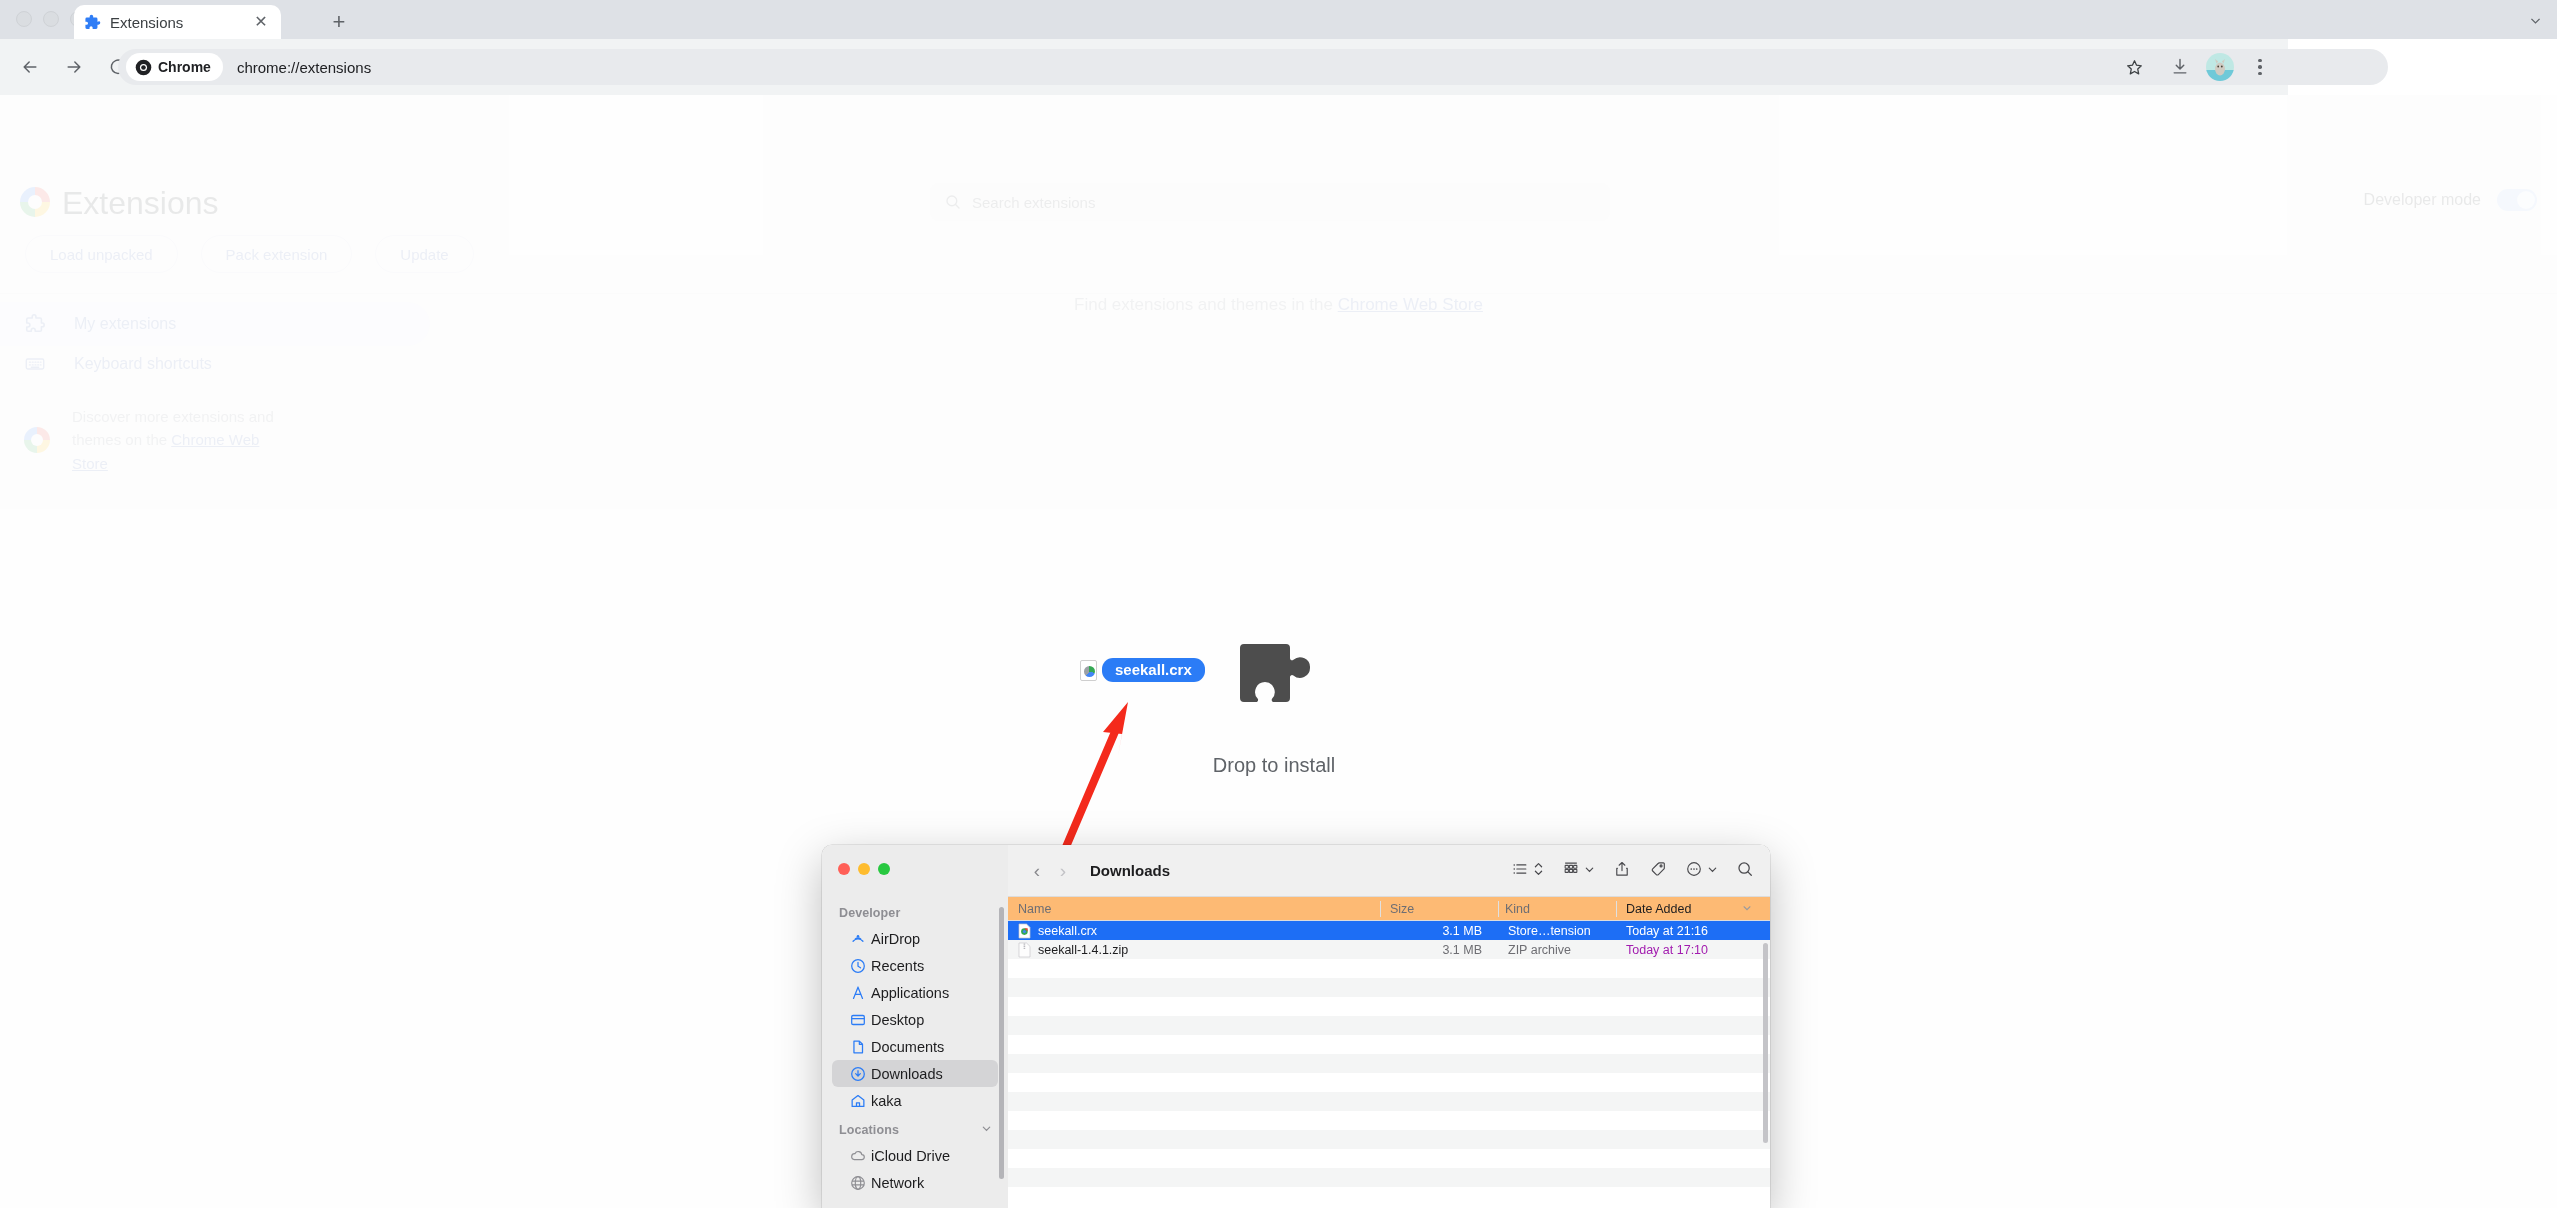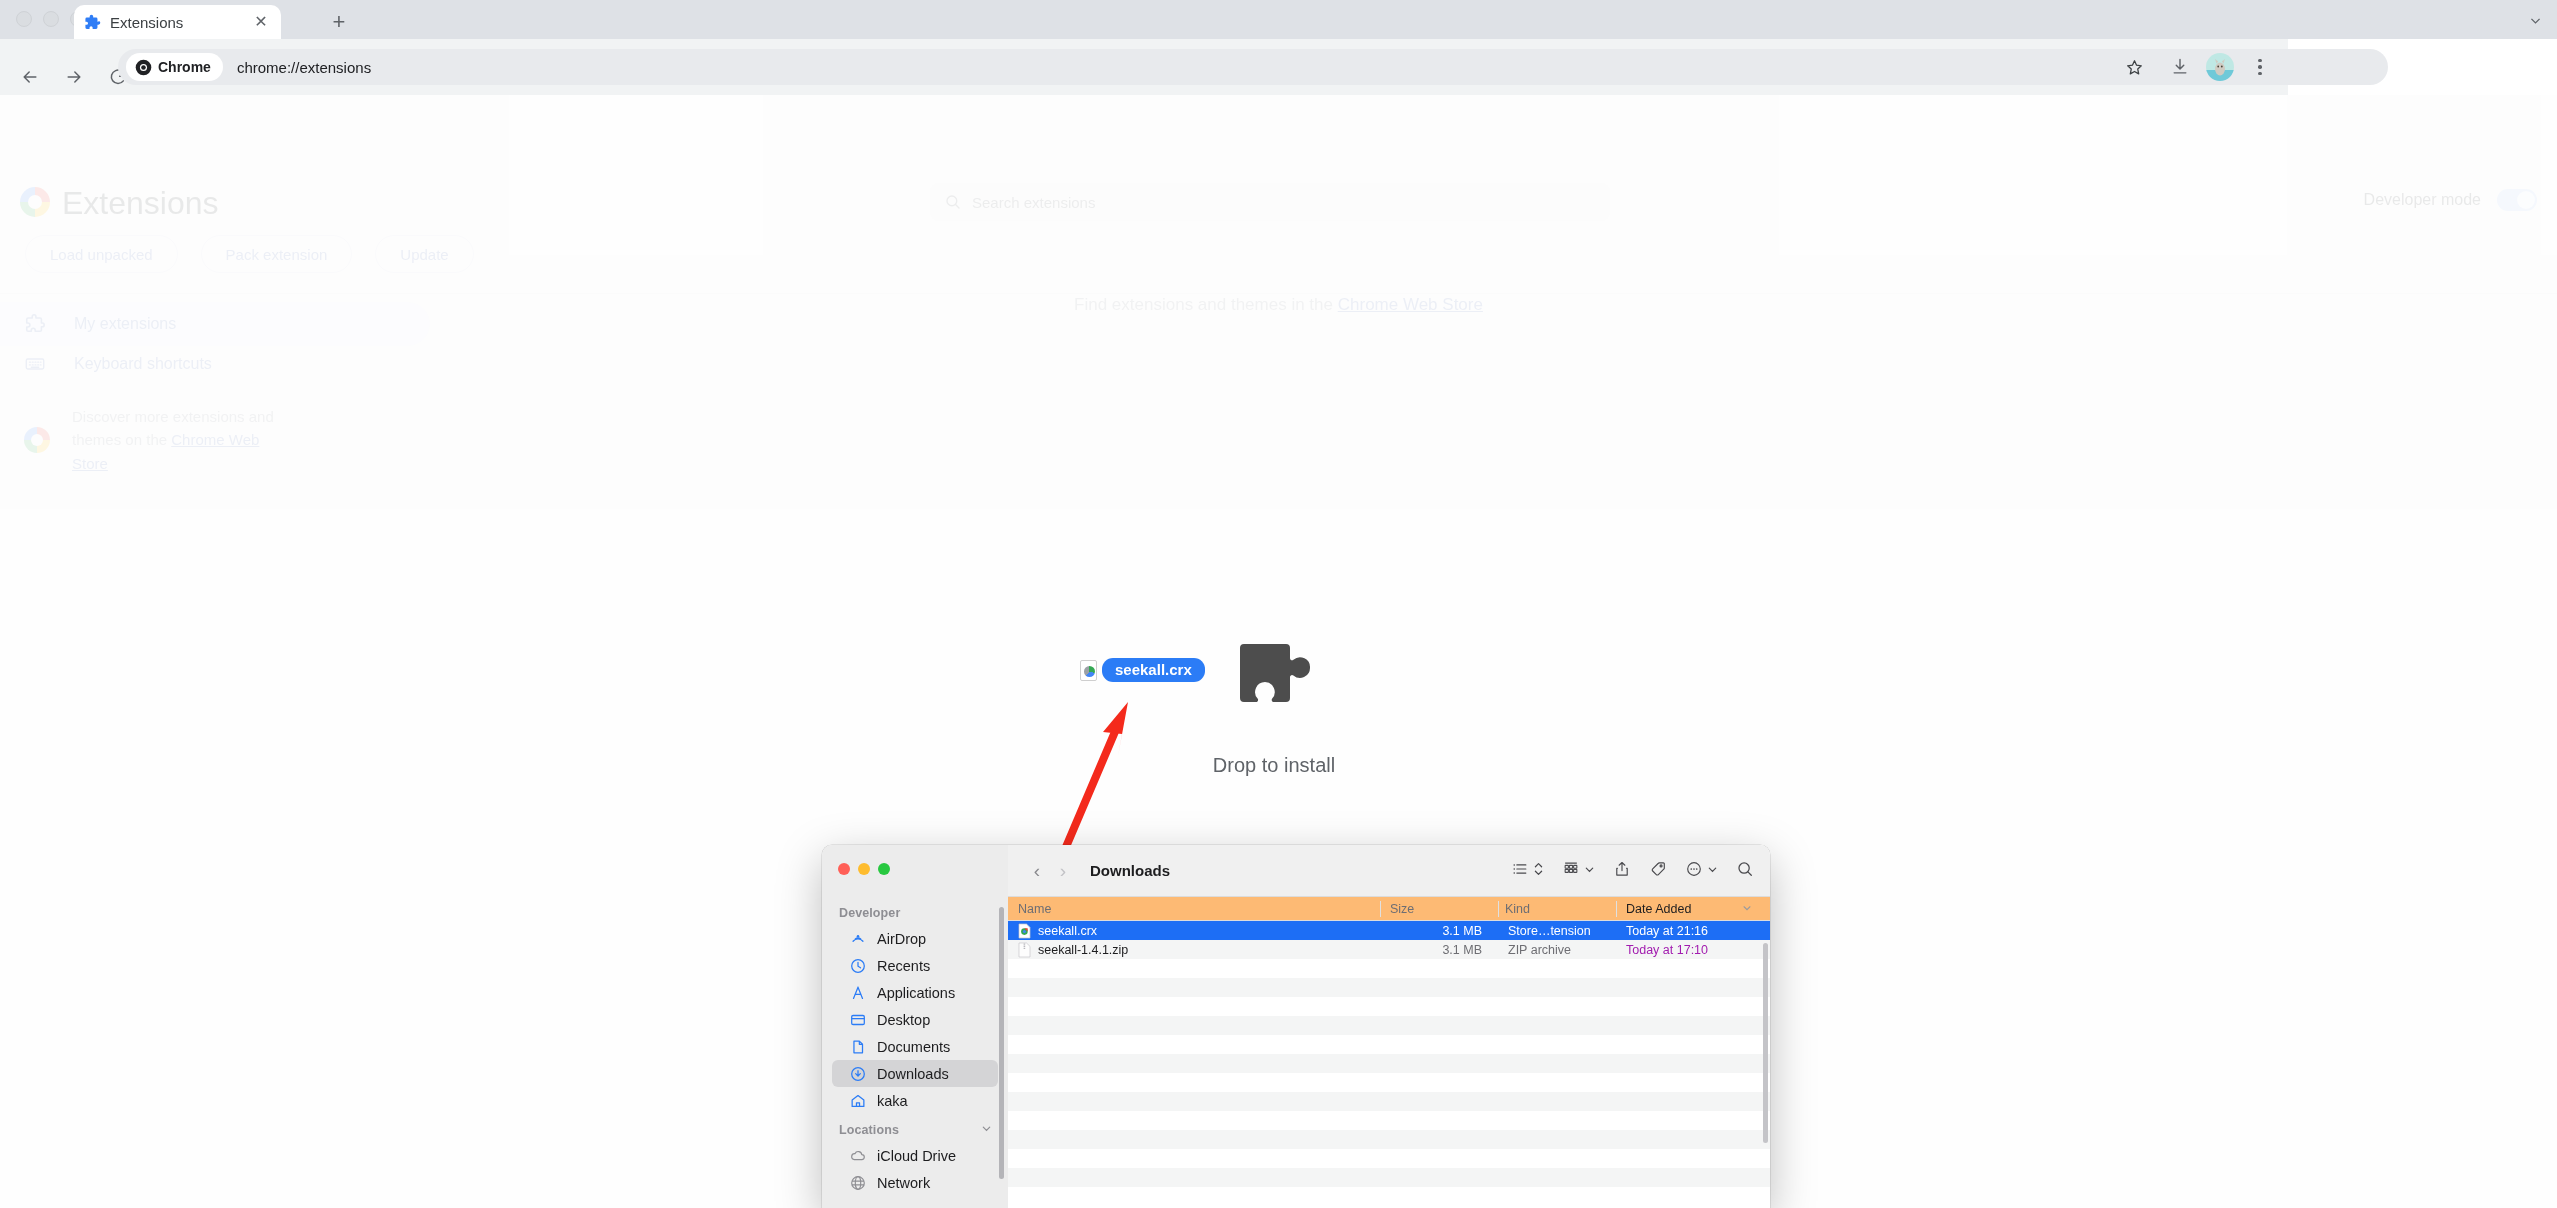--- a/index.html
+++ b/index.html
@@ -42,21 +42,21 @@
   }
   .tabstrip-right {
     position: absolute; right: 8px; top: 8px; width: 28px; height: 24px;
     display: flex; align-items: center; justify-content: center;
     color: #5f6368; font-size: 13px;
   }
 
   .chrome-toolbar {
     position: absolute; left: 0; top: 39px; width: 2288px; height: 56px;
     background: #f1f3f4;
-    display: flex; align-items: flex-end;
+    display: flex; align-items: center;
   }
   .nav-btn {
     width: 36px; height: 36px; margin-left: 8px;
     display: flex; align-items: center; justify-content: center;
     color: #5f6368; border-radius: 50%;
   }
   .nav-btn:first-child { margin-left: 12px; }
   .omnibox {
     position: absolute; left: 118px; top: 10px;
     width: 2270px; height: 36px; border-radius: 18px;
@@ -214,21 +214,21 @@
   .f-sidebar {
     width: 186px; flex: 0 0 auto; background: #ececec;
     padding-top: 52px; position: relative;
   }
   .f-sb-header {
     font-size: 12.5px; color: #8e8e93; font-weight: 600;
     padding: 9px 0 5px 17px; letter-spacing: 0.1px;
   }
   .f-sb-header.loc { display: flex; align-items: center; justify-content: space-between; padding-right: 16px; }
   .f-sb-item {
-    height: 27px; display: flex; align-items: center; gap: 10px;
+    height: 27px; display: flex; align-items: center; gap: 4px;
     padding-left: 17px; margin: 0 10px; border-radius: 6px;
     font-size: 14.5px; color: #1d1d1f;
   }
   .f-sb-item.selected { background: #d4d4d6; }
   .f-sb-icon { width: 18px; height: 18px; flex: 0 0 auto; color: #2b7cf6; }
   .f-sb-scroll {
     position: absolute; right: 4px; top: 62px; width: 5px; height: 272px;
     background: #b4b4b8; border-radius: 3px;
   }
 

